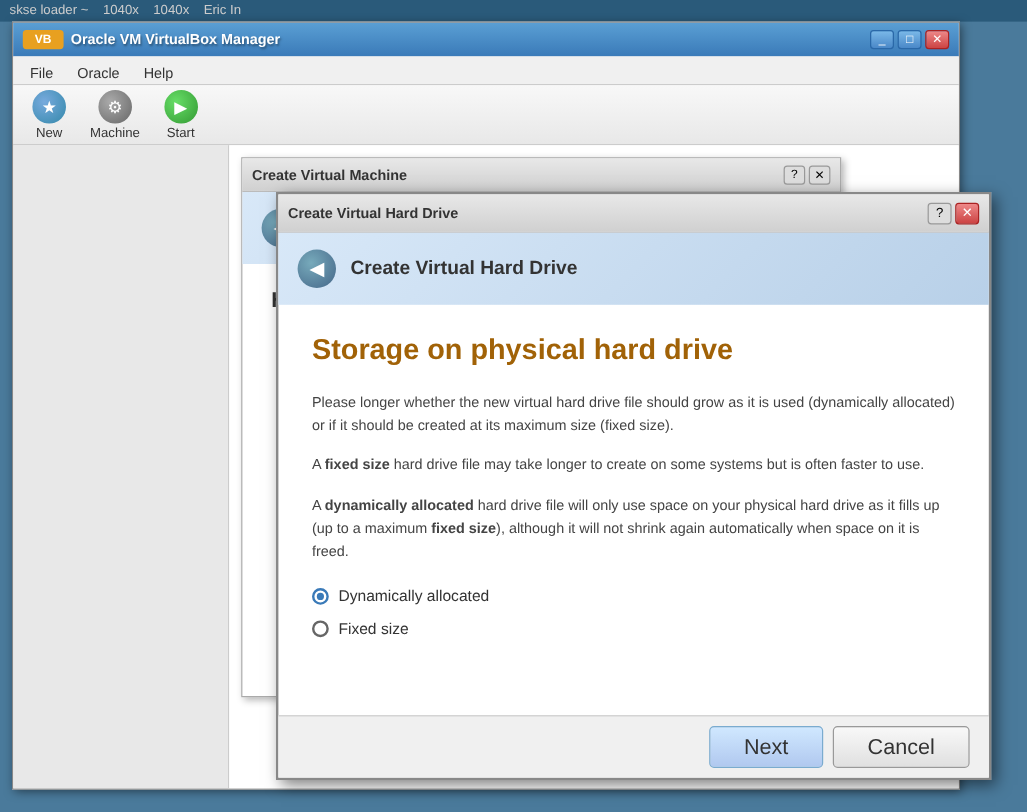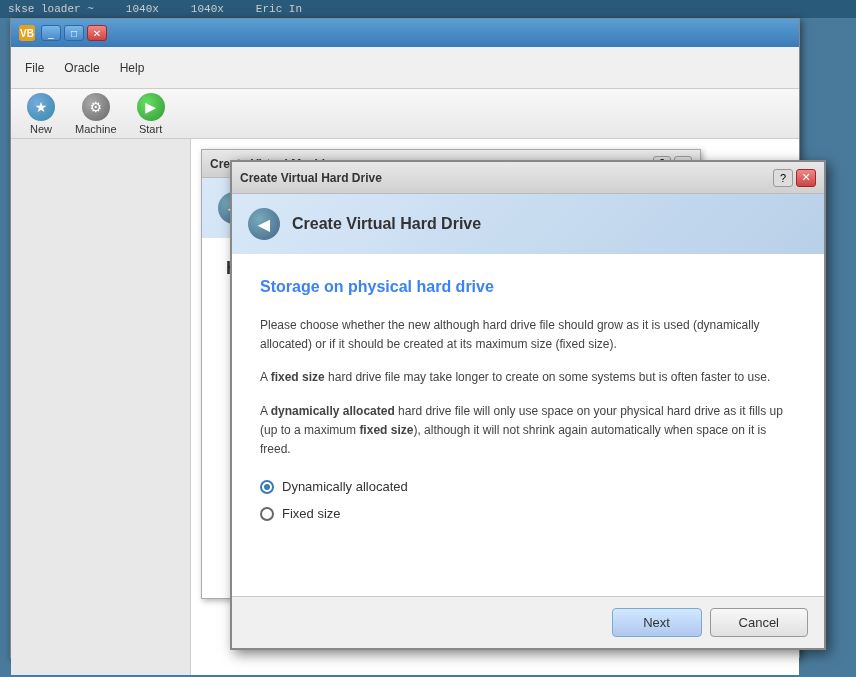--- a/index.html
+++ b/index.html
@@ -17,22 +17,21 @@
     .taskbar {
       position: absolute;
       top: 0;
       left: 0;
       right: 0;
       height: 18px;
       background: #2a5a7a;
       display: flex;
       align-items: center;
       padding: 0 8px;
-      gap: 32px;
-      font-family: Liberation Mono, monospace;
+      gap: 12px;
     }
     .taskbar-item {
       color: #ccc;
       font-size: 11px;
     }
 
     
     .vbox-window {
       position: absolute;
       top: 18px;
@@ -46,21 +45,21 @@
 
     .vbox-titlebar {
       height: 28px;
       background: linear-gradient(to bottom, #5a9fd4, #3a7ab8);
       display: flex;
       align-items: center;
       padding: 0 8px;
       gap: 6px;
     }
     .vbox-titlebar-icon {
-      width: 16px;
+      width: 34px;
       height: 16px;
       background: #e8a020;
       border-radius: 3px;
       display: flex;
       align-items: center;
       justify-content: center;
       color: white;
       font-size: 10px;
       font-weight: bold;
     }
@@ -85,24 +84,24 @@
       font-size: 10px;
       display: flex;
       align-items: center;
       justify-content: center;
       cursor: pointer;
     }
     .titlebar-btn.close { background: linear-gradient(to bottom, #e88, #c44); border-color: #a22; }
 
     
     .menubar {
-      height: 42px;
+      height: 24px;
       background: #f0f0f0;
       display: flex;
-      align-items: center;
+      align-items: flex-end;
       padding: 0 4px;
       border-bottom: 1px solid #ccc;
     }
     .menubar-item {
       padding: 2px 10px;
       font-size: 12px;
       color: #333;
       cursor: pointer;
     }
 
@@ -296,23 +295,23 @@
     .cvhd-header-title {
       font-size: 16px;
       font-weight: bold;
       color: #333;
     }
 
     .cvhd-body {
       padding: 24px 28px;
     }
     .cvhd-page-title {
-      font-size: 16px;
-      font-weight: bold;
-      color: #3b82f6;
+      font-size: 24px;
+      font-weight: bold;
+      color: #a16207;
       margin-bottom: 20px;
     }
     .cvhd-text {
       font-size: 12px;
       color: #444;
       line-height: 1.6;
       margin-bottom: 14px;
     }
     .cvhd-text b {
       font-weight: bold;
@@ -364,21 +363,21 @@
       align-items: center;
       justify-content: flex-end;
       padding: 0 16px;
       gap: 8px;
     }
     .dialog-btn {
       padding: 6px 28px;
       border: 1px solid #999;
       border-radius: 4px;
       cursor: pointer;
-      font-size: 13px;
+      font-size: 18px;
       background: linear-gradient(to bottom, #f8f8f8, #e0e0e0);
       color: #333;
     }
     .dialog-btn.next-btn {
       background: linear-gradient(to bottom, #d0e8ff, #b0c8ef);
       border-color: #7aabcf;
       color: #333;
       min-width: 90px;
     }
 
@@ -408,20 +407,21 @@
   <span class="taskbar-item">1040x</span>
   <span class="taskbar-item">Eric In</span>
 </div>
 
 <div class="vbox-window">
 
   <div class="vbox-titlebar">
     <div class="vbox-titlebar-icon">
       <span>VB</span>
     </div>
+    <div class="vbox-titlebar-title">Oracle VM VirtualBox Manager</div>
     <div class="titlebar-btns">
       <div class="titlebar-btn">_</div>
       <div class="titlebar-btn">□</div>
       <div class="titlebar-btn close">✕</div>
     </div>
   </div>
 
   <div class="menubar">
     <div class="menubar-item">File</div>
     <div class="menubar-item">Oracle</div>
@@ -483,21 +483,21 @@
   </div>
 
   <div class="cvhd-header">
     <div class="cvhd-back-btn">◀</div>
     <div class="cvhd-header-title">Create Virtual Hard Drive</div>
   </div>
 
   <div class="cvhd-body">
     <div class="cvhd-page-title">Storage on physical hard drive</div>
 
-    <div class="cvhd-text">Please choose whether the new although hard drive file should grow as it is used (dynamically allocated) or if it should be created at its maximum size (fixed size).</div>
+    <div class="cvhd-text">Please longer whether the new virtual hard drive file should grow as it is used (dynamically allocated) or if it should be created at its maximum size (fixed size).</div>
 
     <div class="cvhd-text">
       A <b>fixed size</b> hard drive file may take longer to create on some systems but is often faster to use.
     </div>
 
     <div class="cvhd-text">
       A <b>dynamically allocated</b> hard drive file will only use space on your physical hard drive as it fills up (up to a maximum <b>fixed size</b>), although it will not shrink again automatically when space on it is freed.
     </div>
 
     <div class="cvhd-radio-group">

